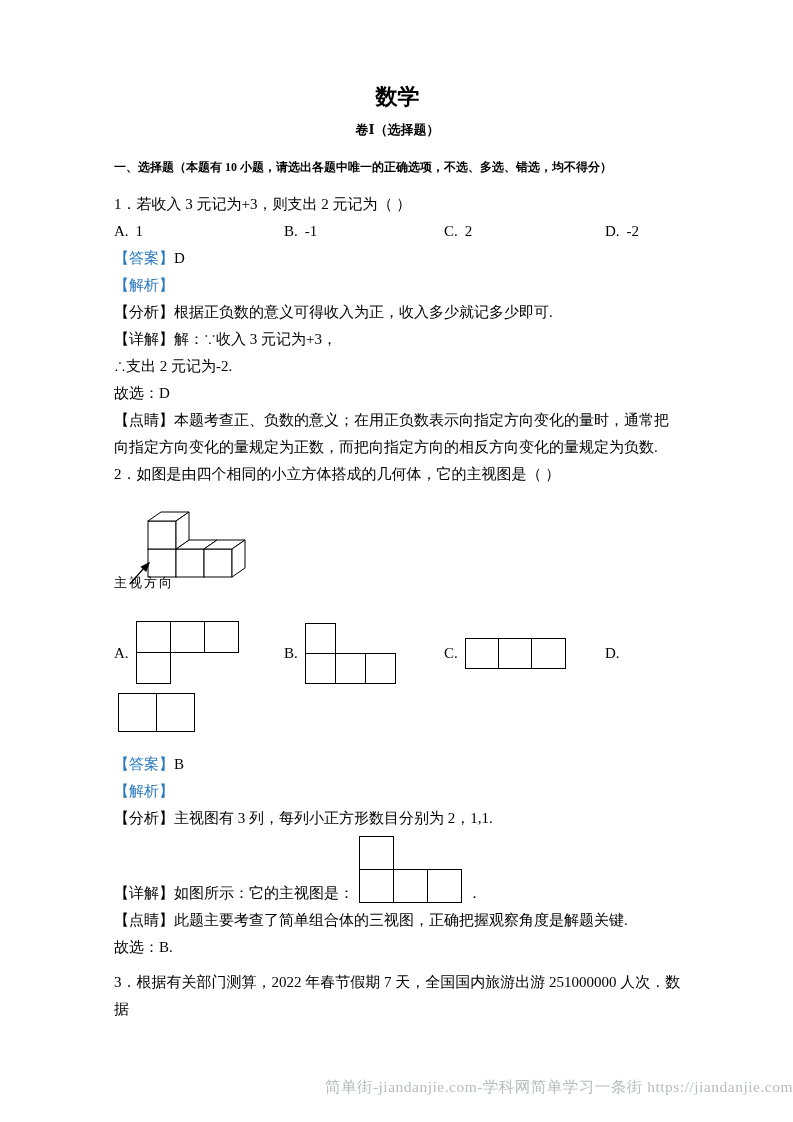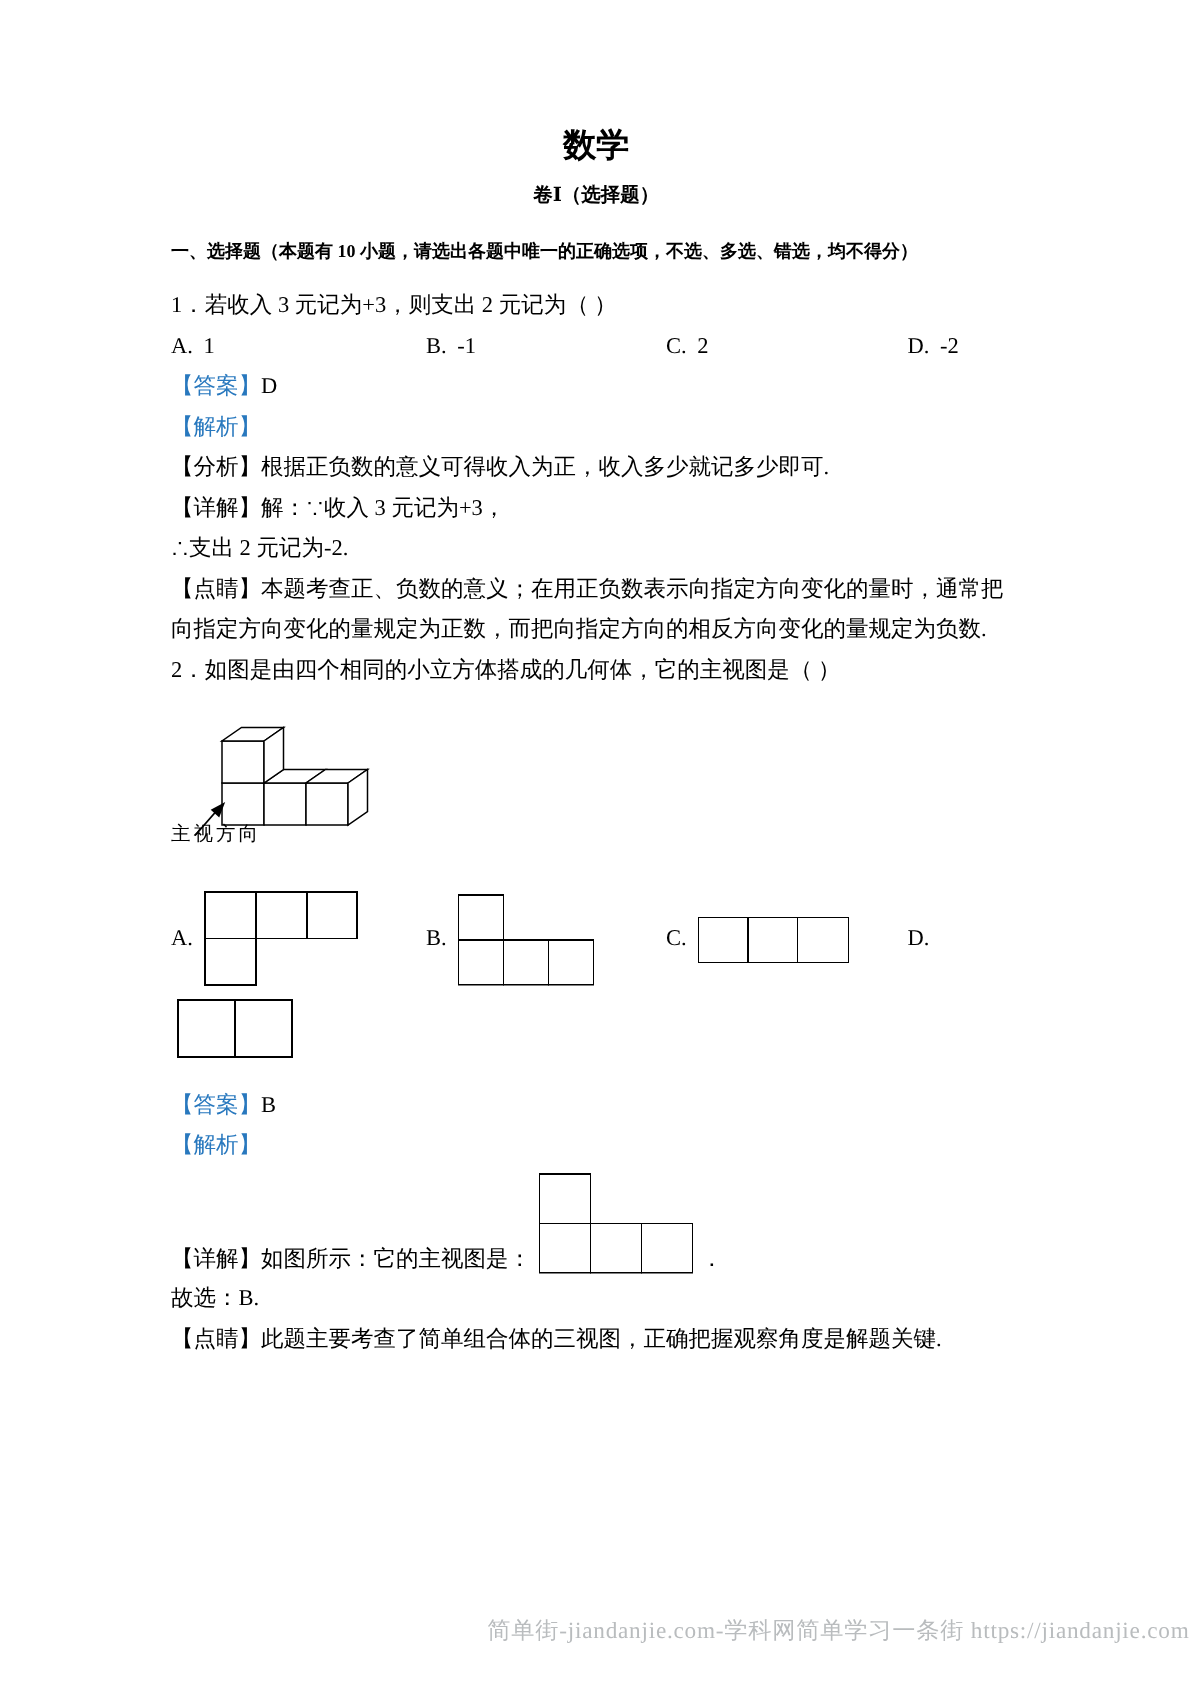--- a/index.html
+++ b/index.html
@@ -72,20 +72,21 @@
 
   <p class="para">
     <span class="blue">【答案】</span><span>D</span>
   </p>
   <p class="para">
     <span class="blue">【解析】</span>
   </p>
   <p class="para">【分析】根据正负数的意义可得收入为正，收入多少就记多少即可.</p>
   <p class="para">【详解】解：∵收入 3 元记为+3，</p>
   <p class="para">∴支出 2 元记为-2.</p>
+  <p class="para">故选：D</p>
   <p class="para">【点睛】本题考查正、负数的意义；在用正负数表示向指定方向变化的量时，通常把向指定方向变化的量规定为正数，而把向指定方向的相反方向变化的量规定为负数.</p>
 
   <p class="para">2．如图是由四个相同的小立方体搭成的几何体，它的主视图是（       ）</p>
 
   <div class="fig-block">
     <div class="cube-wrap">
       <svg width="125" height="95" viewBox="0 0 125 95">
         <g fill="#ffffff" stroke="#000000" stroke-width="1">
 
           <rect x="20" y="55" width="28" height="28"></rect>
@@ -156,33 +157,35 @@
       </g>
     </svg>
   </div>
 
   <p class="para answers2">
     <span class="blue">【答案】</span><span>B</span>
   </p>
   <p class="para">
     <span class="blue">【解析】</span>
   </p>
+  <p class="para">【分析】主视图有 3 列，每列小正方形数目分别为 2，1,1.</p>
 
   <div class="detail-line">
     <span>【详解】如图所示：它的主视图是：</span>
     <svg width="103" height="67" viewBox="0 0 103 67" shape-rendering="crispEdges">
       <g fill="none" stroke="#000000" stroke-width="1">
         <rect x="0.5" y="0.5" width="34" height="33"></rect>
         <rect x="0.5" y="33.5" width="34" height="33"></rect>
         <rect x="34.5" y="33.5" width="34" height="33"></rect>
         <rect x="68.5" y="33.5" width="34" height="33"></rect>
       </g>
     </svg>
     <span>．</span>
   </div>
 
+  <p class="para">【点睛】此题主要考查了简单组合体的三视图，正确把握观察角度是解题关键.</p>
   <p class="para">故选：B.</p>
-  <p class="para">【点睛】此题主要考查了简单组合体的三视图，正确把握观察角度是解题关键.</p>
 
+  <p class="para mt">3．根据有关部门测算，2022 年春节假期 7 天，全国国内旅游出游 251000000 人次．数据</p>
 
 </div>
 
 <div class="footer">简单街-jiandanjie.com-学科网简单学习一条街 https://jiandanjie.com</div>
 
 </body></html>

